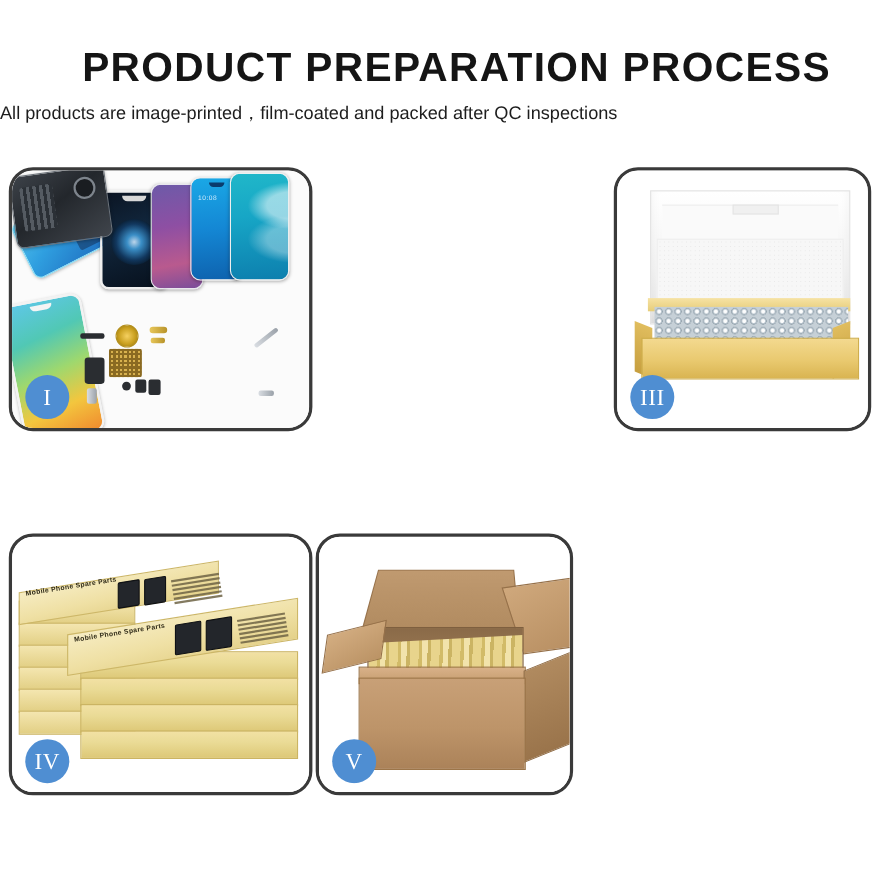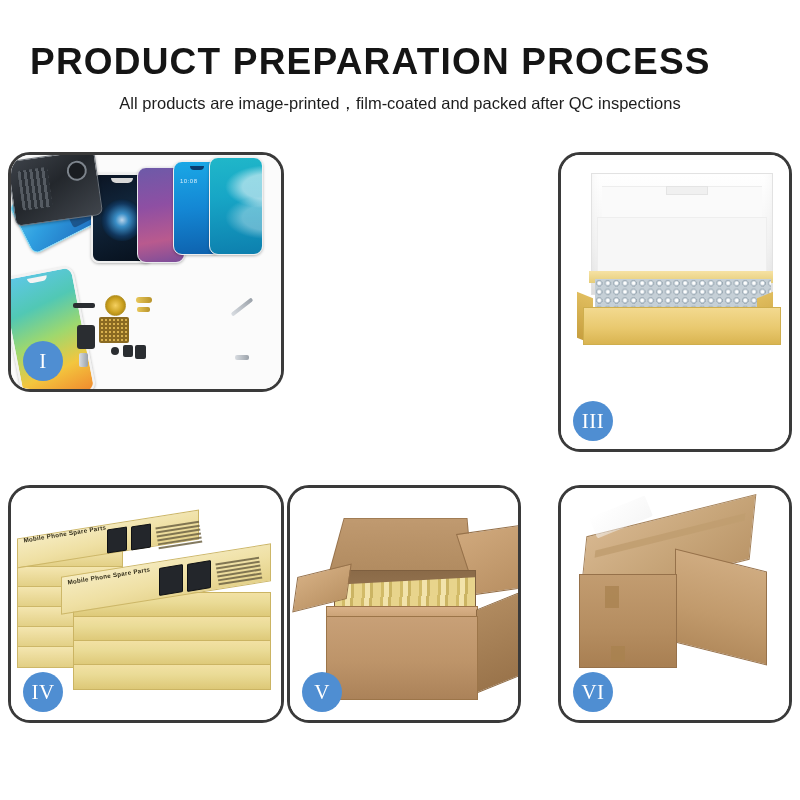--- a/index.html
+++ b/index.html
@@ -11,32 +11,32 @@
   }
   #page {
     position: relative;
     width: 800px; height: 800px;
     background: #ffffff;
   }
 
   
   .header { position: absolute; left: 0; top: 0; width: 800px; }
   .title {
-    text-align: left;
+    text-align: center;
     font-size: 37px;
     font-weight: bold;
     letter-spacing: 1.2px;
     color: #151515;
     margin-top: 40px;
     line-height: 44px;
     white-space: nowrap;
     padding-left: 30px;
   }
   .subtitle {
-    text-align: center;
+    text-align: left;
     font-size: 16.5px;
     color: #1d1d1d;
     margin-top: 9px;
     line-height: 20px;
     white-space: nowrap;
   }
 
   
   .panel {
     position: absolute;
@@ -433,21 +433,21 @@
       <div class="chip" style="left:112px; top:190px; width:10px; height:12px; border-radius:2px;"></div>
       <div class="chip silver" style="left:68px; top:198px; width:9px; height:14px;"></div>
       <div class="chip" style="left:124px; top:190px; width:11px; height:14px; border-radius:2px;"></div>
       <div class="chip silver" style="left:218px; top:150px; width:26px; height:4px; transform:rotate(-38deg);"></div>
       <div class="chip silver" style="left:224px; top:200px; width:14px; height:5px;"></div>
     </div>
     <div class="badge">I</div>
   </div>
 
 
-  <div class="panel" style="left:558px; top:152px; width:234px; height:300px;">
+  <div class="panel" style="left:558px; top:152px; width:234px; height:240px;">
     <div class="panel-inner">
       <div class="p3-bg"></div>
       <div class="p3-lid">
         <div class="p3-lid-tab"></div>
       </div>
       <div class="p3-foam"></div>
       <div class="p3-inner-band"></div>
       <div class="p3-bubbleitems"></div>
       <div class="p3-left"></div>
       <div class="p3-right"></div>
@@ -512,27 +512,14 @@
         <div class="c-goods"></div>
       </div>
       <div class="flap-left"></div>
       <div class="c-rim"></div>
       <div class="c-side"></div>
       <div class="c-front"></div>
     </div>
     <div class="badge">V</div>
   </div>
 
-  <div class="panel" style="left:558px; top:485px; width:234px; height:238px;">
-    <div class="panel-inner">
-      <div class="p6-bg"></div>
-      <div class="s-top"></div>
-      <div class="s-top-seam"></div>
-      <div class="s-tape"></div>
-      <div class="s-right"></div>
-      <div class="s-front"></div>
-      <div class="s-tab" style="left:44px; top:98px; width:14px; height:22px;"></div>
-      <div class="s-tab" style="left:50px; top:158px; width:14px; height:16px;"></div>
-    </div>
-    <div class="badge">VI</div>
-  </div>
 
 </div>
 
 </body></html>

